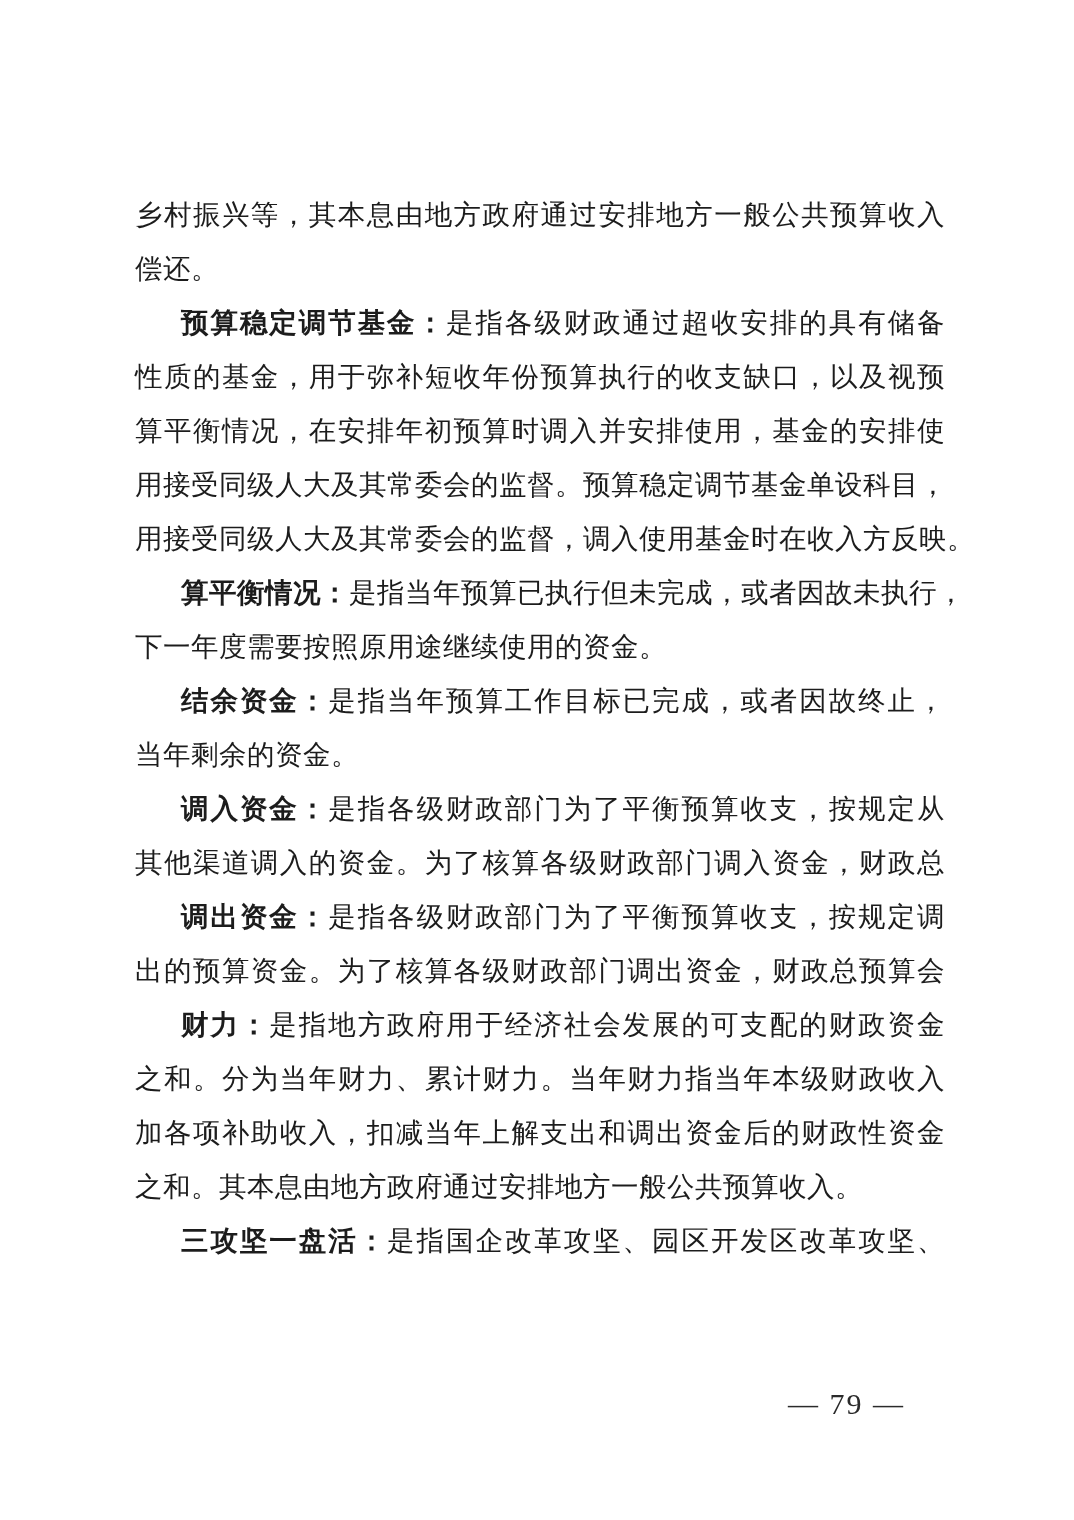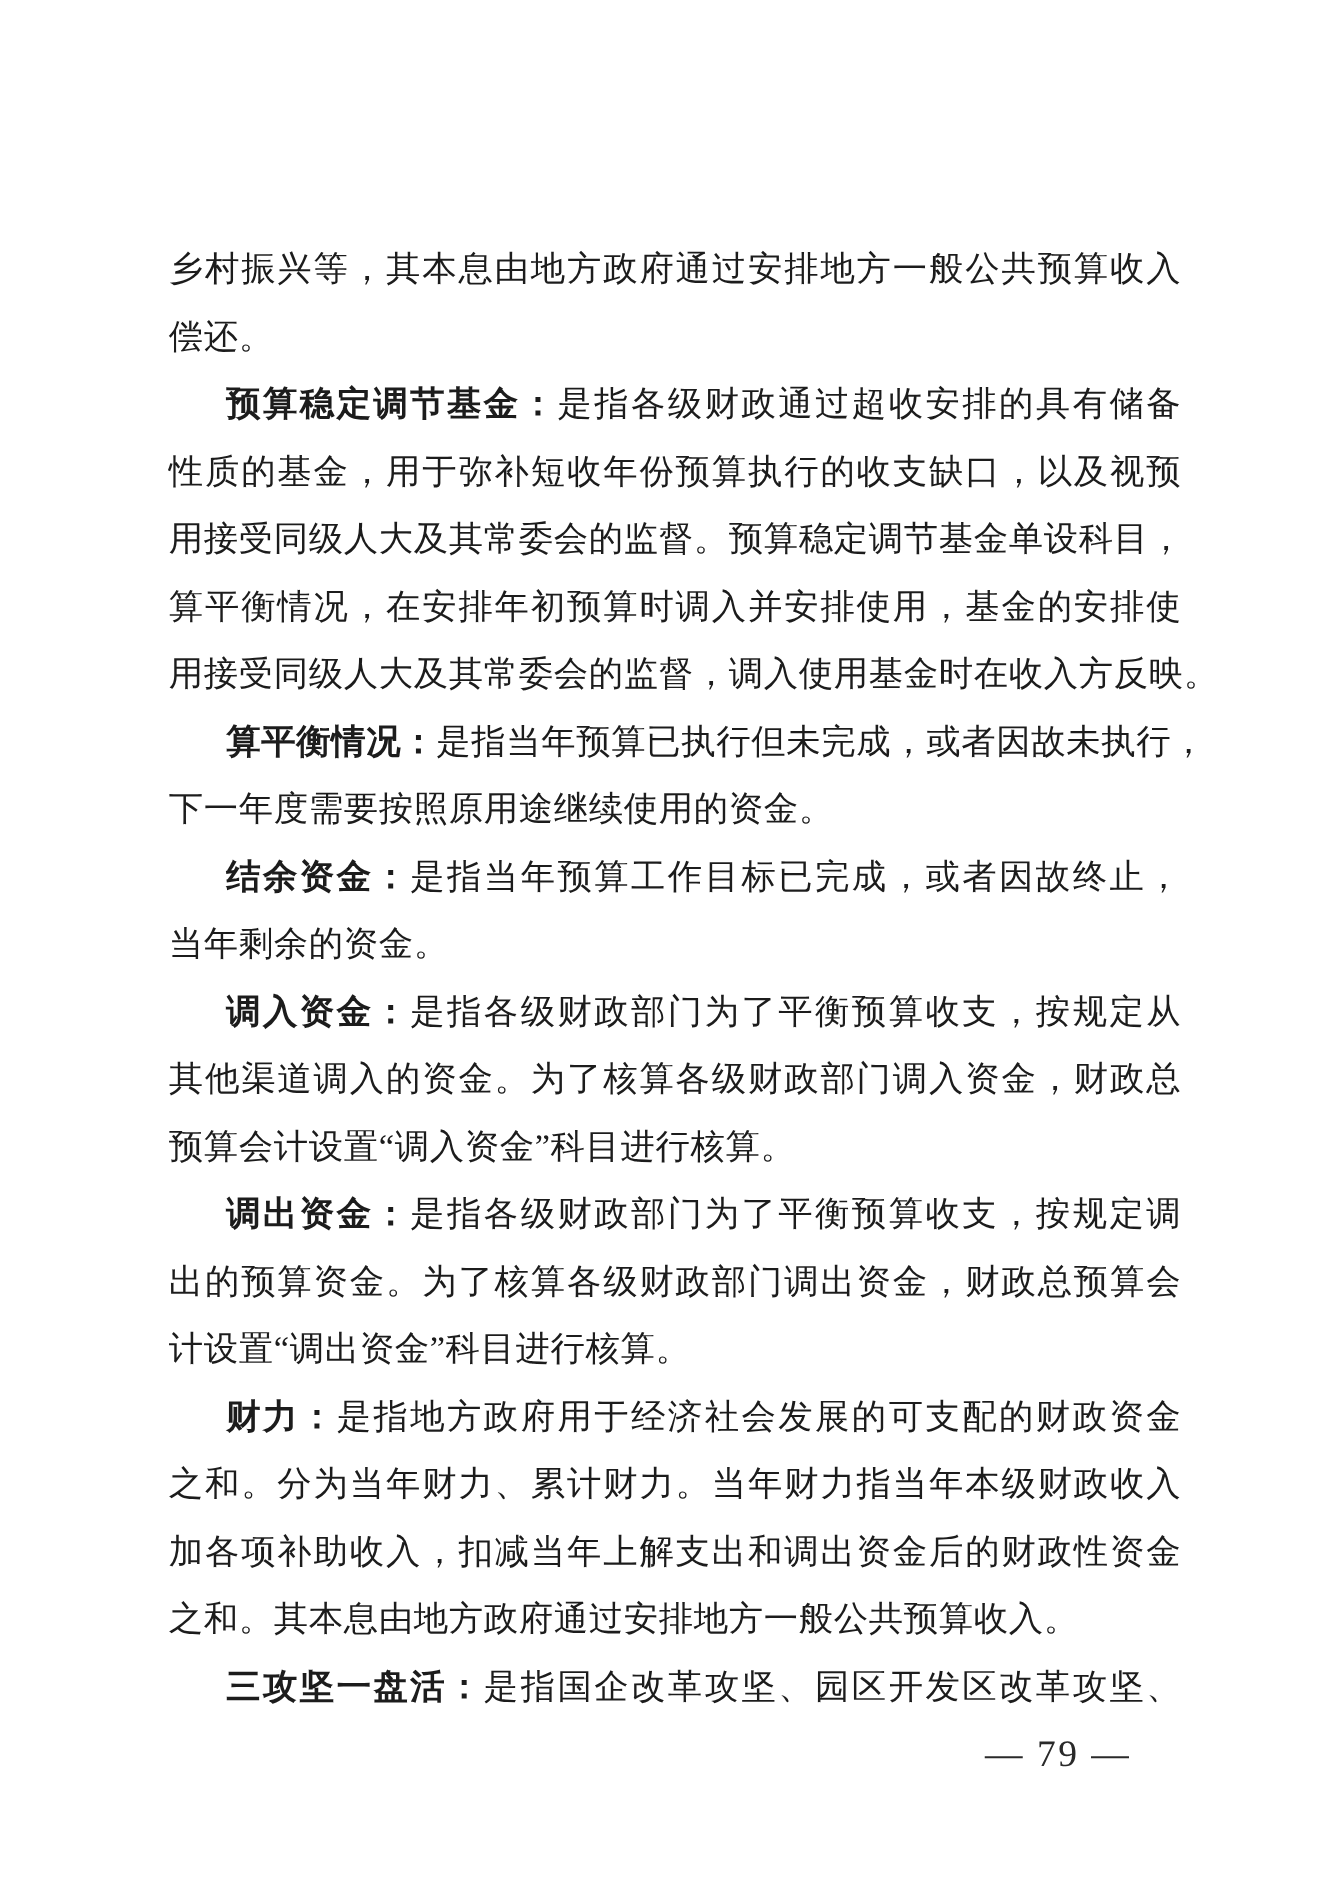--- a/index.html
+++ b/index.html
@@ -61,45 +61,43 @@
   <div class="text-block">
 
     <div class="para">
       <div class="line fill"><span>乡村振兴等，其本息由地方政府通过安排地方一般公共预算收入</span></div>
       <div class="line"><span>偿还。</span></div>
     </div>
 
     <div class="para">
       <div class="line fill indent-line"><span class="term">预算稳定调节基金：</span><span>是指各级财政通过超收安排的具有储备</span></div>
       <div class="line fill"><span>性质的基金，用于弥补短收年份预算执行的收支缺口，以及视预</span></div>
+      <div class="line fill"><span>算平衡情况，在安排年初预算时调入并安排使用，基金的安排使</span></div>
       <div class="line fill"><span>用接受同级人大及其常委会的监督。预算稳定调节基金单设科目，</span></div>
-      <div class="line fill"><span>算平衡情况，在安排年初预算时调入并安排使用，基金的安排使</span></div>
       <div class="line fill"><span>用接受同级人大及其常委会的监督，调入使用基金时在收入方反映。</span></div>
     </div>
 
     <div class="para">
       <div class="line fill indent-line"><span class="term">算平衡情况：</span><span>是指当年预算已执行但未完成，或者因故未执行，</span></div>
       <div class="line"><span>下一年度需要按照原用途继续使用的资金。</span></div>
     </div>
 
     <div class="para">
       <div class="line fill indent-line"><span class="term">结余资金：</span><span>是指当年预算工作目标已完成，或者因故终止，</span></div>
       <div class="line"><span>当年剩余的资金。</span></div>
     </div>
 
     <div class="para">
       <div class="line fill indent-line"><span class="term">调入资金：</span><span>是指各级财政部门为了平衡预算收支，按规定从</span></div>
       <div class="line fill"><span>其他渠道调入的资金。为了核算各级财政部门调入资金，财政总</span></div>
-      <div class="line"><span>预算会计设置“调入资金”科目进行核算。</span></div>
     </div>
 
     <div class="para">
       <div class="line fill indent-line"><span class="term">调出资金：</span><span>是指各级财政部门为了平衡预算收支，按规定调</span></div>
       <div class="line fill"><span>出的预算资金。为了核算各级财政部门调出资金，财政总预算会</span></div>
-      <div class="line"><span>计设置“调出资金”科目进行核算。</span></div>
     </div>
 
     <div class="para">
       <div class="line fill indent-line"><span class="term">财力：</span><span>是指地方政府用于经济社会发展的可支配的财政资金</span></div>
       <div class="line fill"><span>之和。分为当年财力、累计财力。当年财力指当年本级财政收入</span></div>
       <div class="line fill"><span>加各项补助收入，扣减当年上解支出和调出资金后的财政性资金</span></div>
       <div class="line"><span>之和。其本息由地方政府通过安排地方一般公共预算收入。</span></div>
     </div>
 
     <div class="para">

